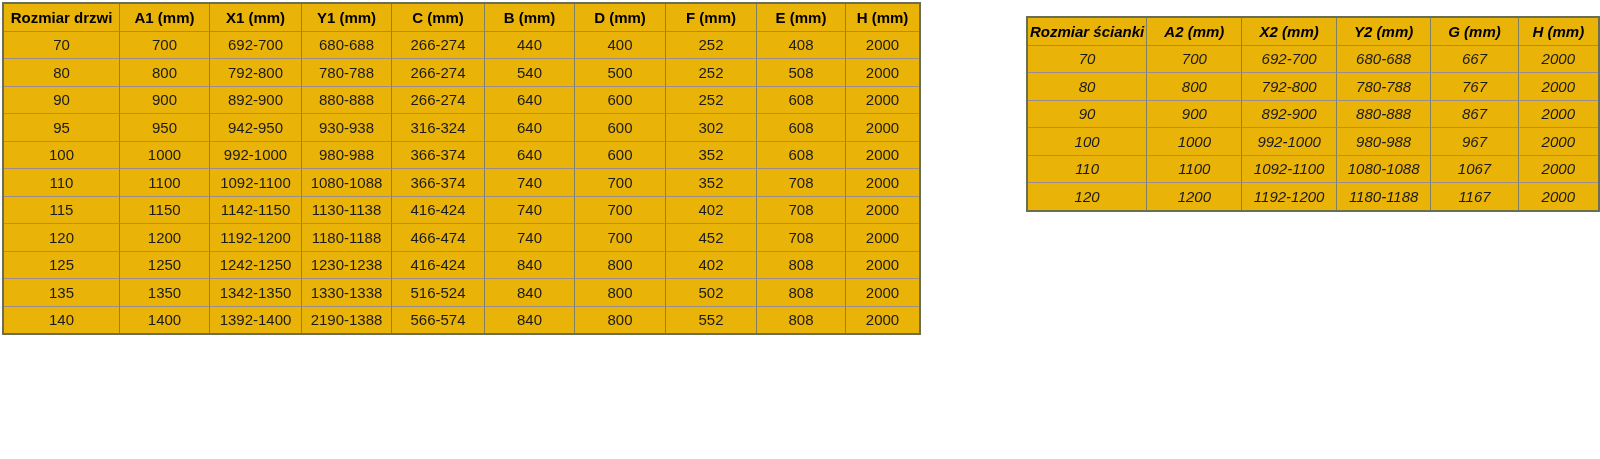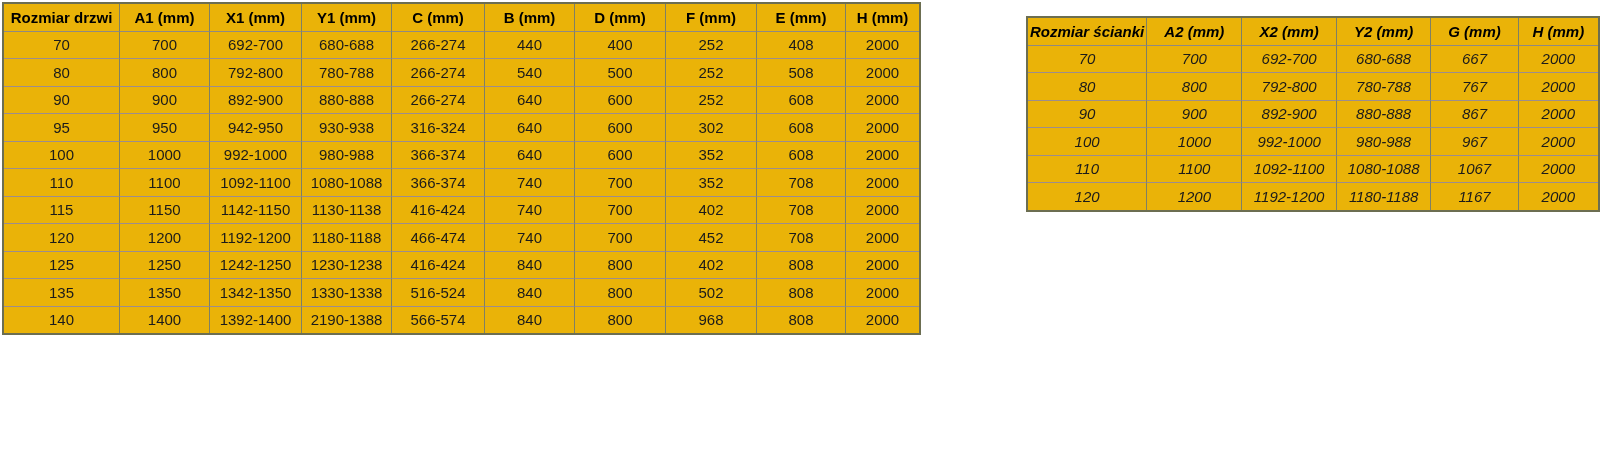--- a/index.html
+++ b/index.html
@@ -205,21 +205,21 @@
           <td>2000</td>
         </tr>
         <tr>
           <td>140</td>
           <td>1400</td>
           <td>1392-1400</td>
           <td>2190-1388</td>
           <td>566-574</td>
           <td>840</td>
           <td>800</td>
-          <td>968</td>
+          <td>552</td>
           <td>808</td>
           <td>2000</td>
         </tr>
       </tbody>
     </table>
   <table id="wall-table" class="spec-table">
       <colgroup>
         <col style="width: 108px;">
         <col style="width: 96px;">
         <col style="width: 95px;">

